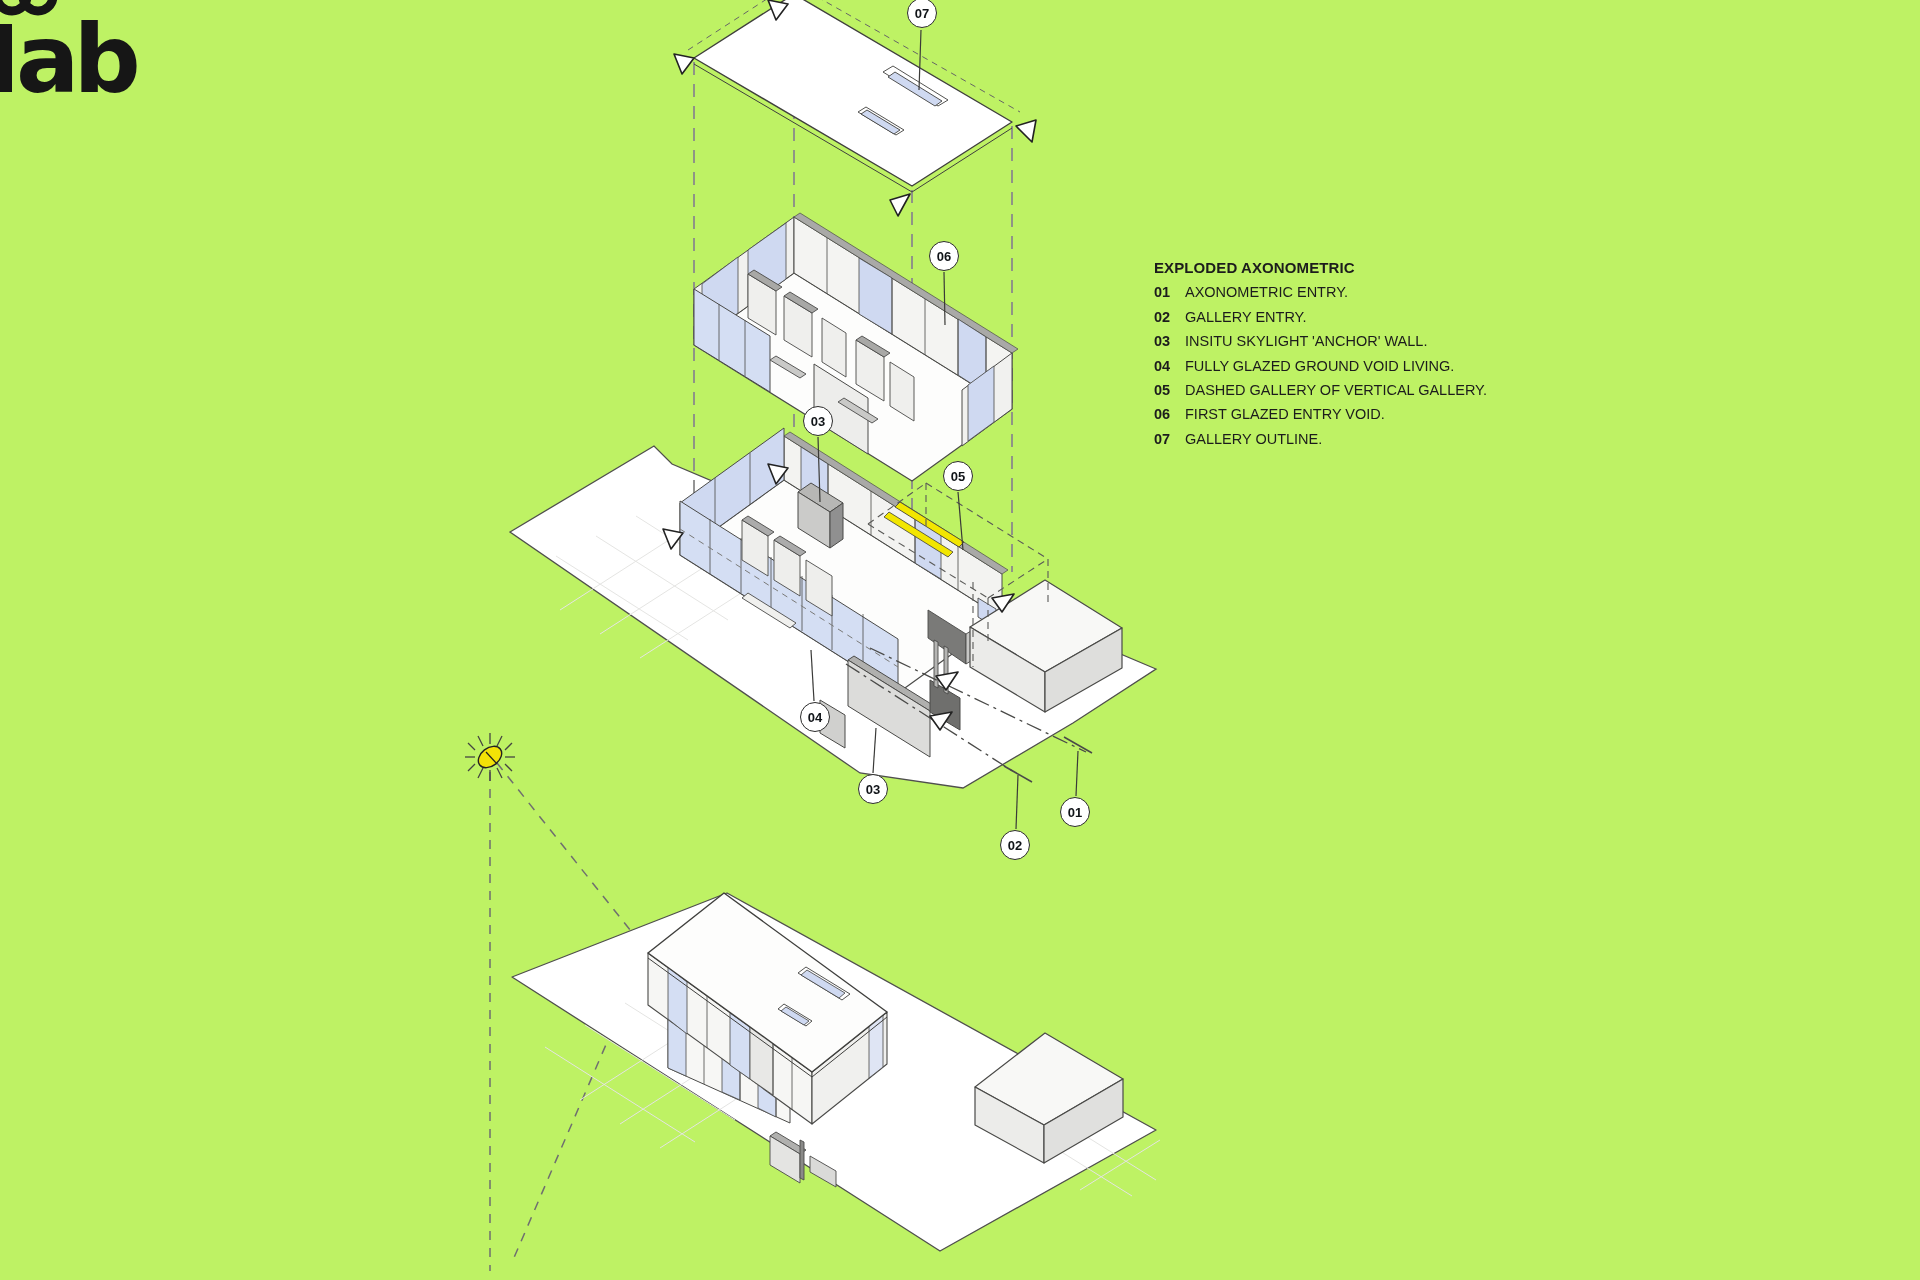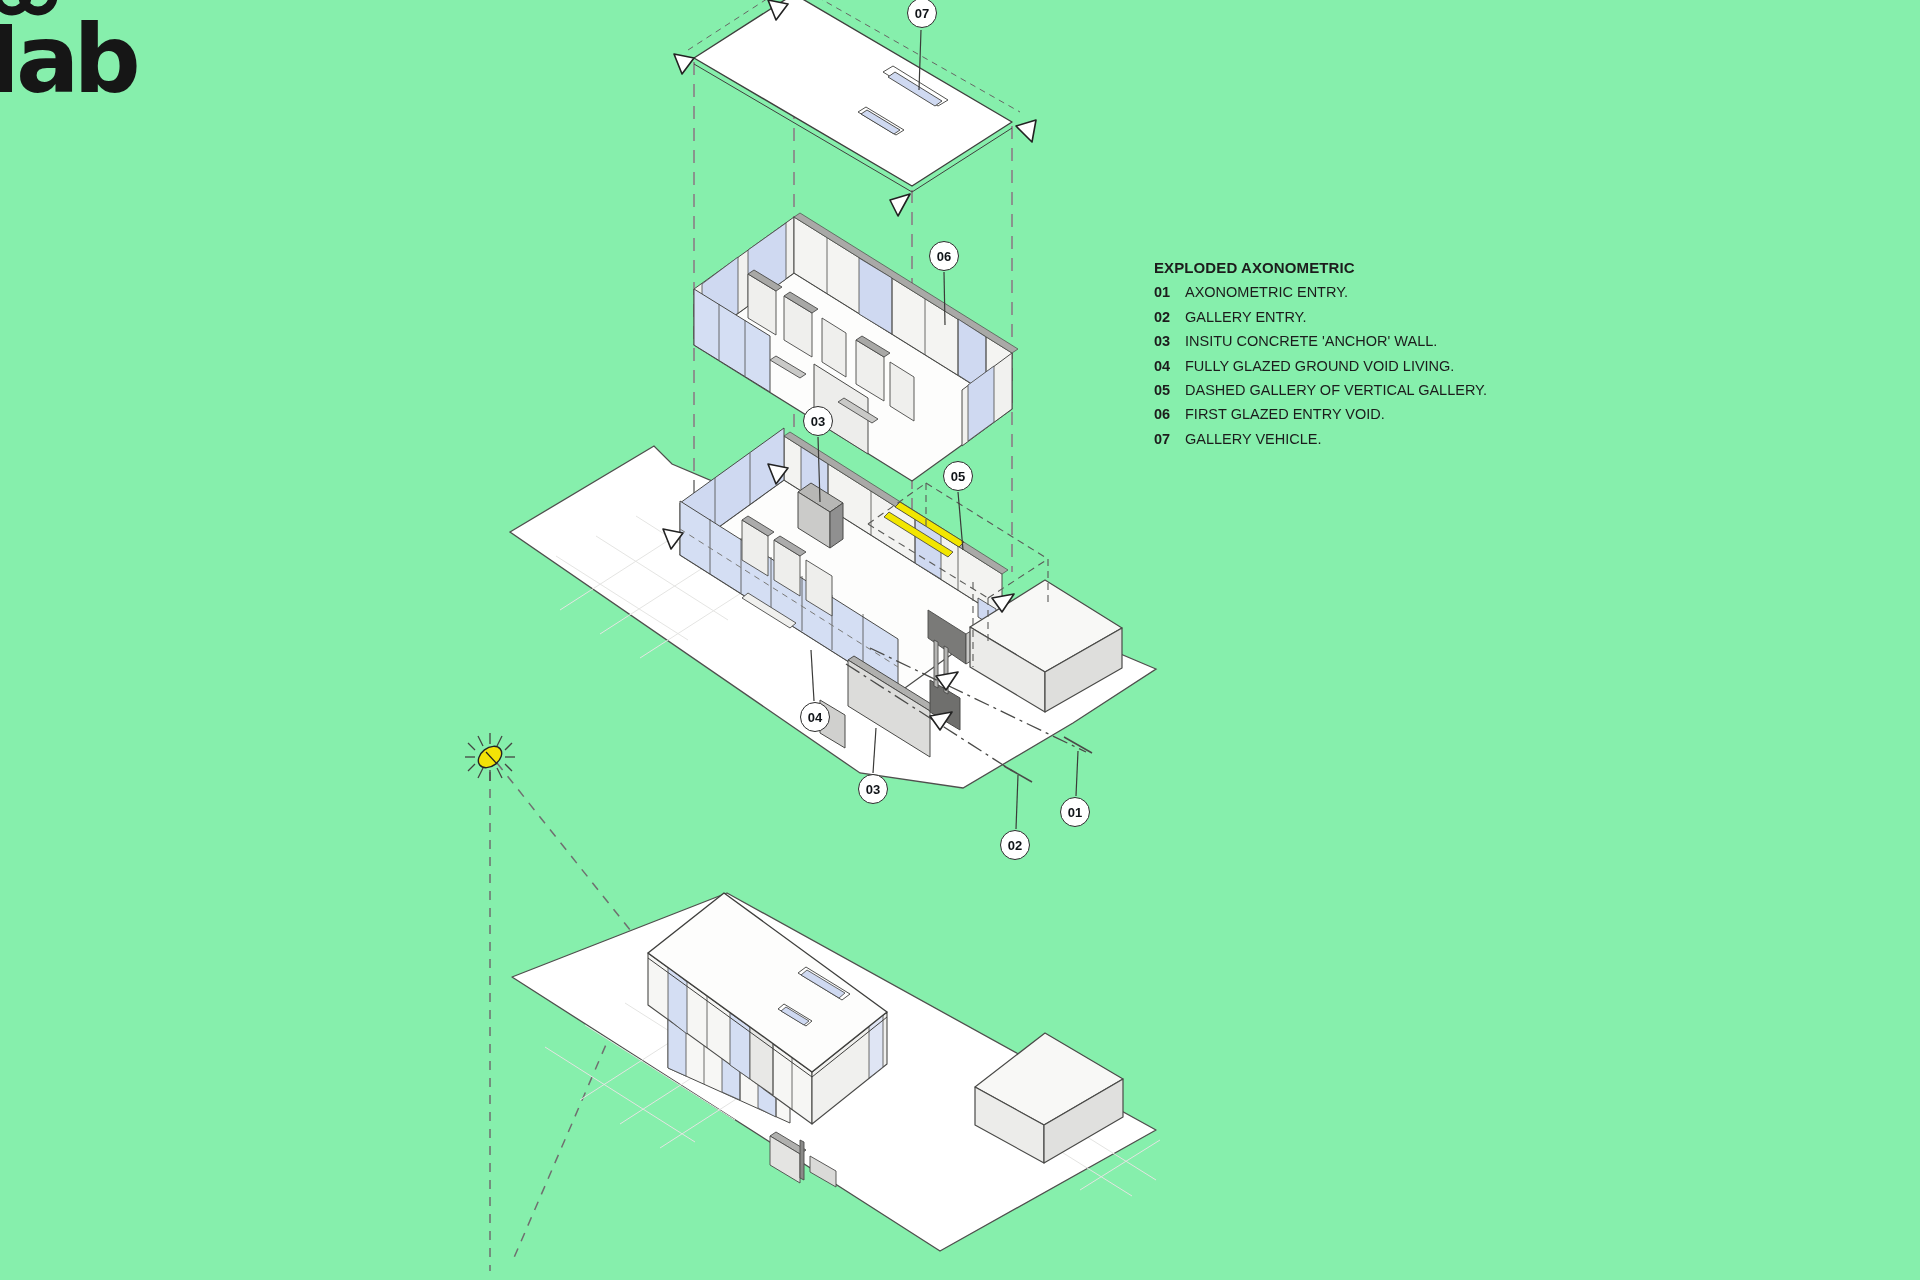--- a/index.html
+++ b/index.html
@@ -1,16 +1,16 @@
 <!DOCTYPE html>
 <html><head>
 <meta charset="utf-8">
 <style>
   html,body{margin:0;padding:0;background:#ffffff;}
-  #stage{position:relative;width:1920px;height:1280px;background:#86efac;overflow:hidden;
+  #stage{position:relative;width:1920px;height:1280px;background:#bef264;overflow:hidden;
          font-family:"Liberation Sans",sans-serif;}
   #drawing{position:absolute;left:0;top:0;}
   
   .logo{position:absolute;left:0;top:0;width:170px;height:122px;}
   
   .legend{position:absolute;left:1154px;top:256px;width:380px;color:#1c1c1c;
           font-size:14.5px;line-height:24.4px;}
   .legend-title{font-weight:bold;font-size:15px;letter-spacing:.1px;}
   .legend-row{display:flex;}
   .legend-num{font-weight:bold;width:31px;flex:none;}
@@ -320,37 +320,37 @@
   <div class="legend-row">
     <span class="legend-num">01</span>
     <span class="legend-label">AXONOMETRIC ENTRY.</span>
   </div>
   <div class="legend-row">
     <span class="legend-num">02</span>
     <span class="legend-label">GALLERY ENTRY.</span>
   </div>
   <div class="legend-row">
     <span class="legend-num">03</span>
-    <span class="legend-label">INSITU CONCRETE 'ANCHOR' WALL.</span>
+    <span class="legend-label">INSITU SKYLIGHT 'ANCHOR' WALL.</span>
   </div>
   <div class="legend-row">
     <span class="legend-num">04</span>
     <span class="legend-label">FULLY GLAZED GROUND VOID LIVING.</span>
   </div>
   <div class="legend-row">
     <span class="legend-num">05</span>
     <span class="legend-label">DASHED GALLERY OF VERTICAL GALLERY.</span>
   </div>
   <div class="legend-row">
     <span class="legend-num">06</span>
     <span class="legend-label">FIRST GLAZED ENTRY VOID.</span>
   </div>
   <div class="legend-row">
     <span class="legend-num">07</span>
-    <span class="legend-label">GALLERY VEHICLE.</span>
+    <span class="legend-label">GALLERY OUTLINE.</span>
   </div>
 </div>
 
 <div class="callout" style="left:907px;top:-2px;">07</div>
 <div class="callout" style="left:929px;top:241px;">06</div>
 <div class="callout" style="left:803px;top:406px;">03</div>
 <div class="callout" style="left:943px;top:461px;">05</div>
 <div class="callout" style="left:800px;top:702px;">04</div>
 <div class="callout" style="left:858px;top:774px;">03</div>
 <div class="callout" style="left:1060px;top:797px;">01</div>

